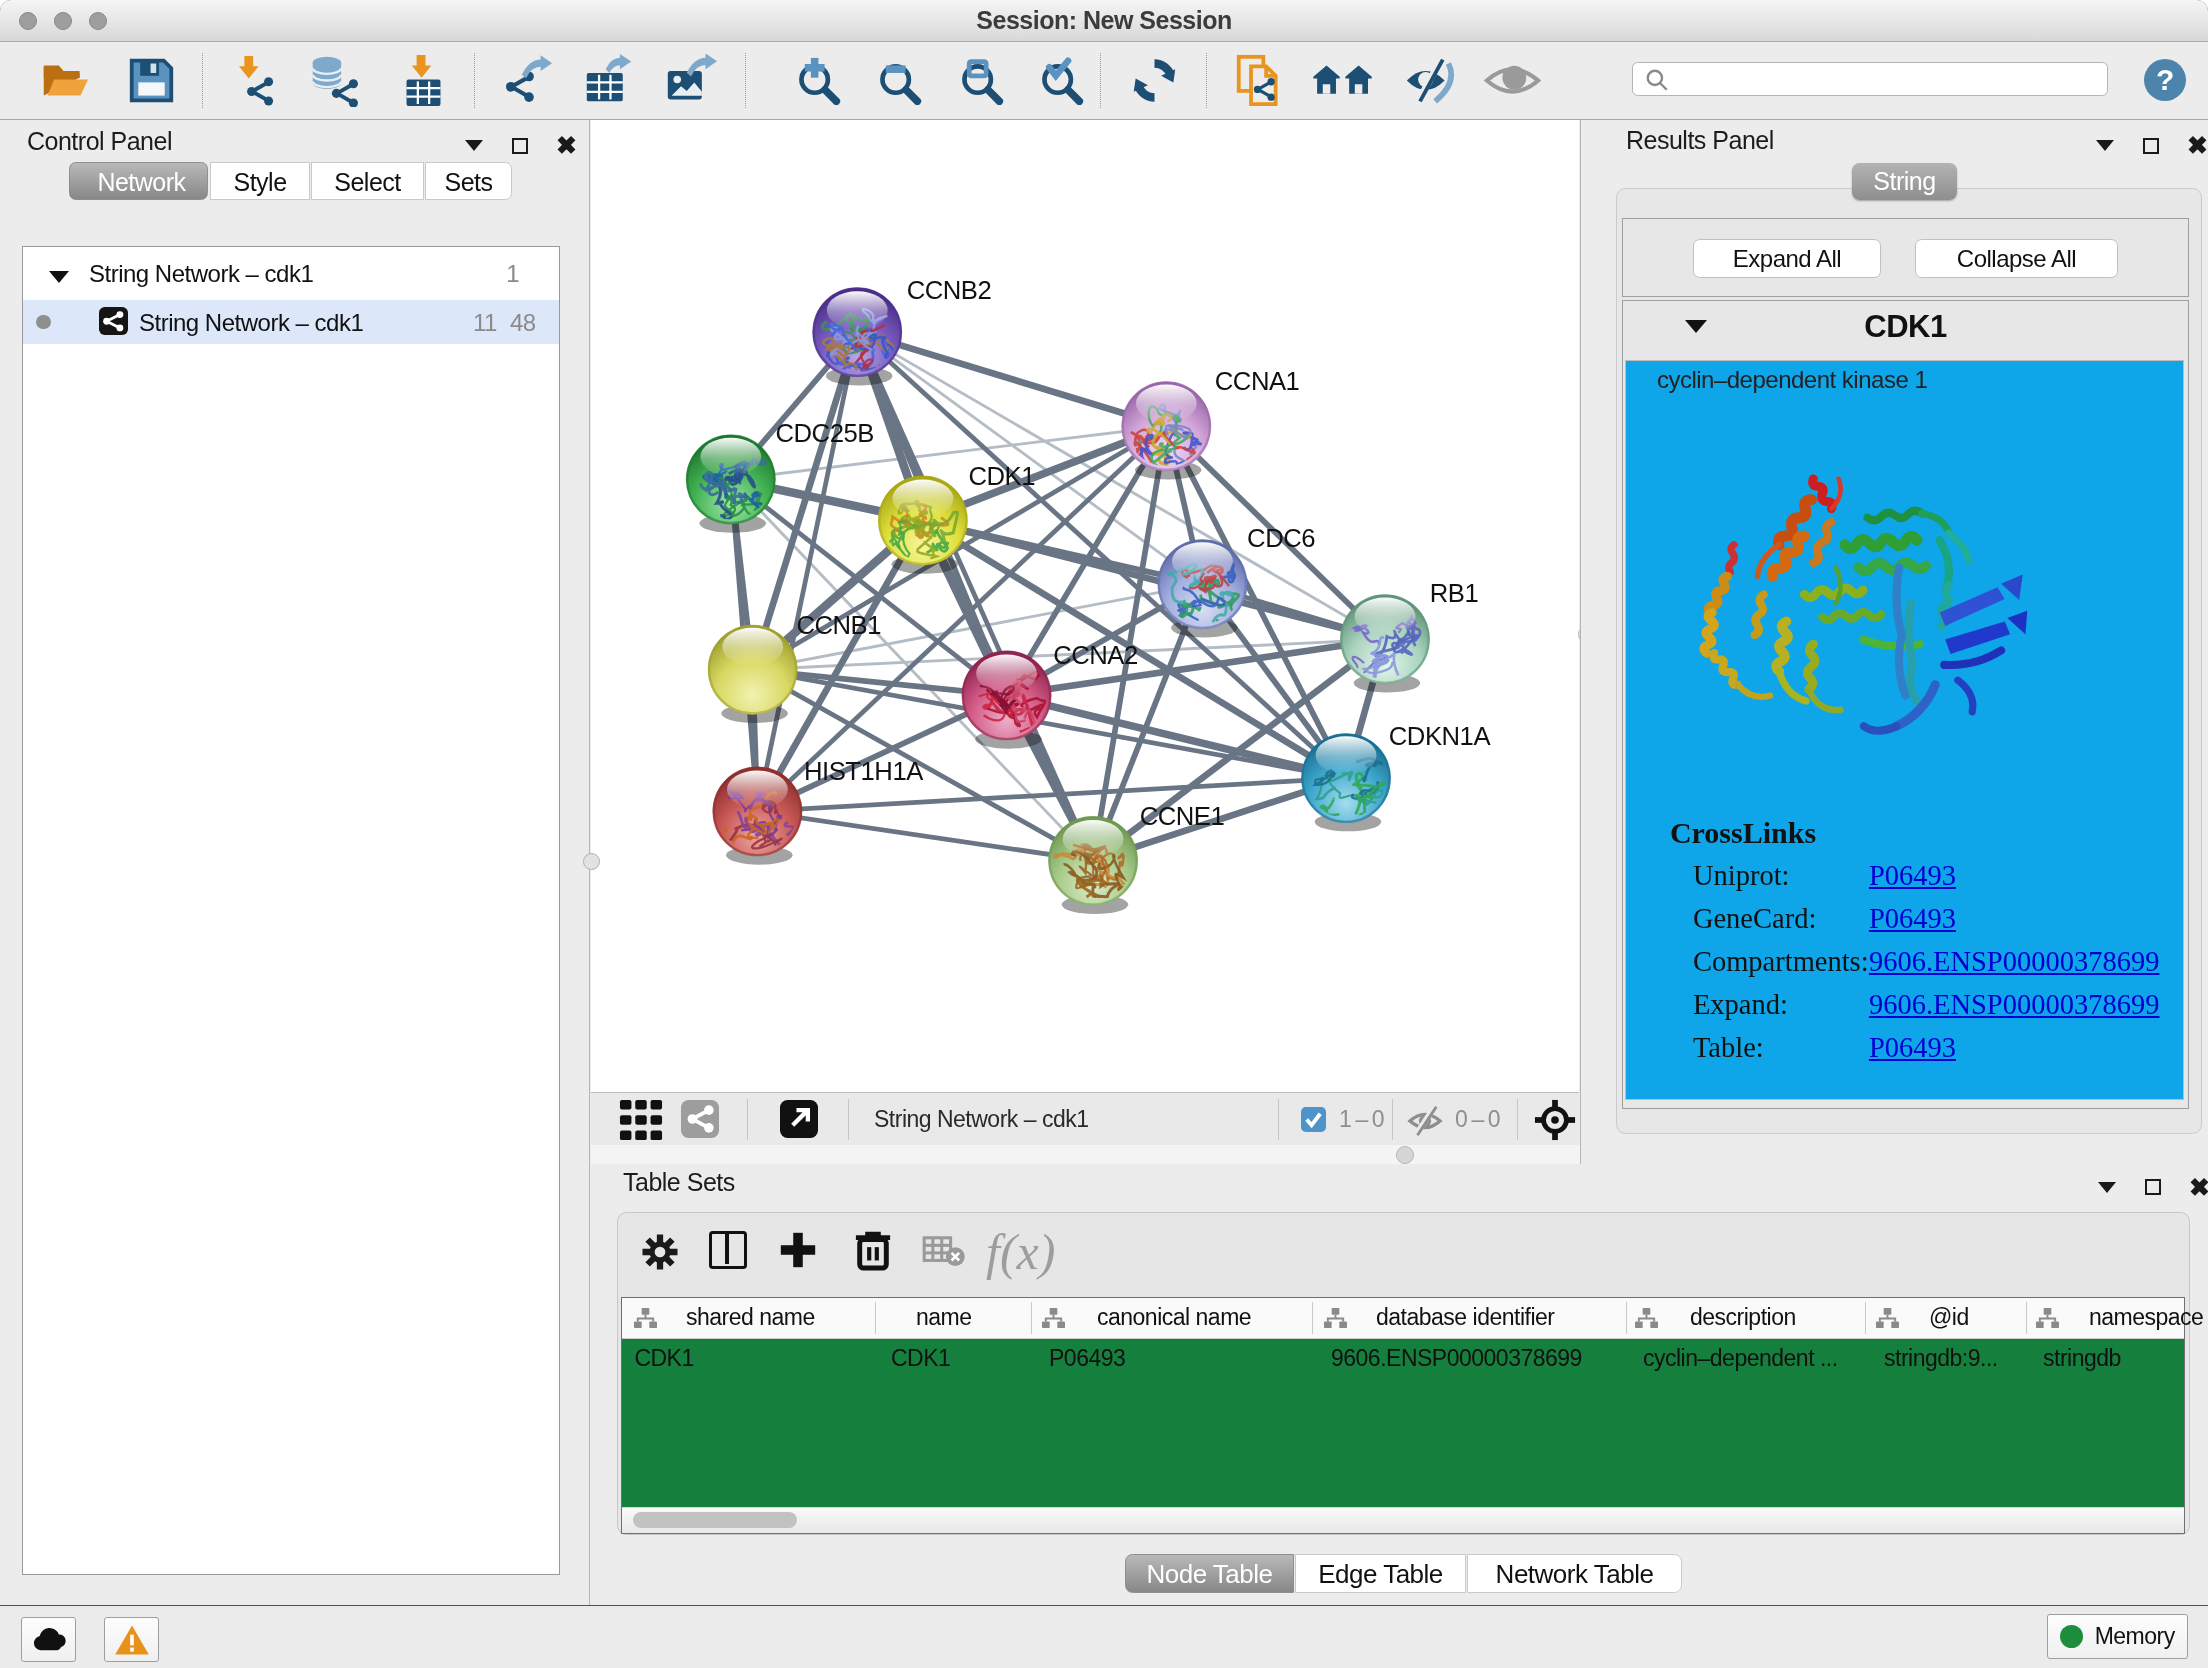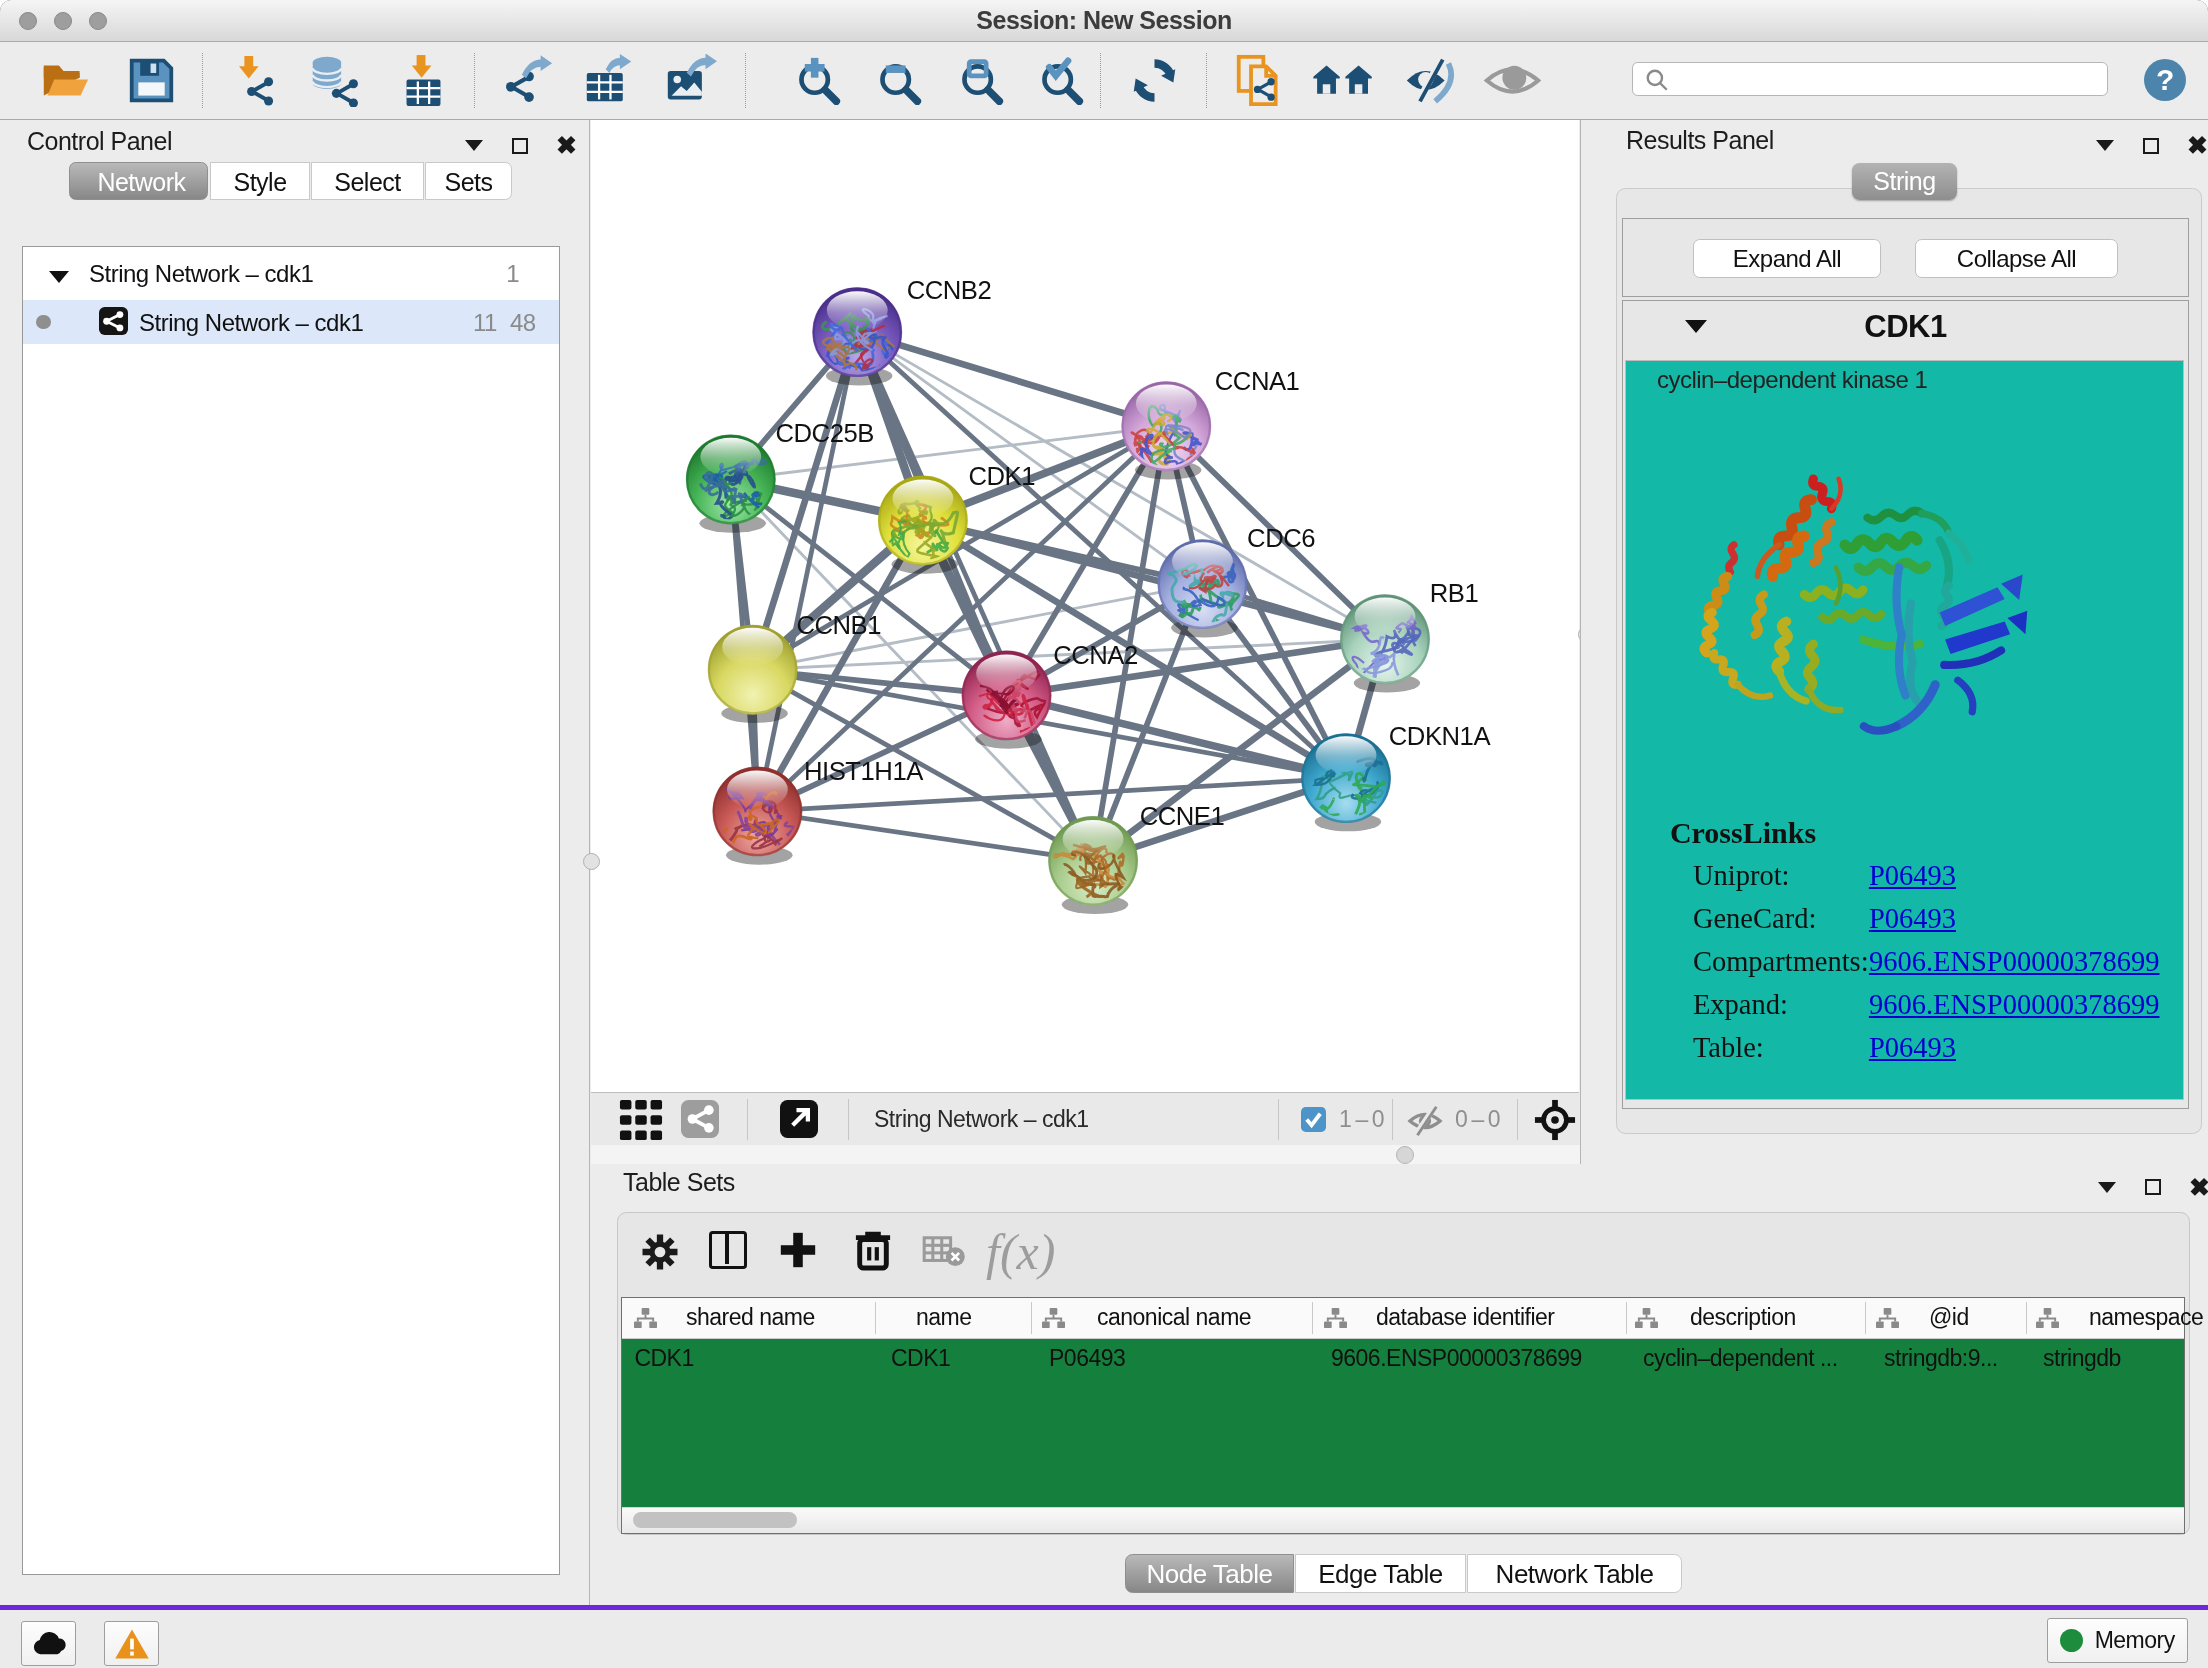--- a/index.html
+++ b/index.html
@@ -27,21 +27,21 @@
 
 .canvas{position:absolute;left:591px;top:120px;width:988px;height:972px;background:#fff;}
 .canvasbar{position:absolute;left:591px;top:1092px;width:988px;height:53px;background:#e9e9e9;border-top:1px solid #bdbdbd;box-sizing:border-box;}
 .cbsep{position:absolute;top:5.7px;height:41px;width:0;border-left:1px solid #c6c6c6;}
 .splitstrip{position:absolute;left:591px;top:1145px;width:1618px;height:19px;background:#f4f4f4;}
 
 .rpanel{position:absolute;left:1580px;top:120px;width:629px;height:1044px;background:#ececec;border-left:1px solid #b5b5b5;box-sizing:border-box;}
 
 .tpanel{position:absolute;left:591px;top:1164px;width:1618px;height:441px;background:#ececec;}
 
-.statusbar{position:absolute;left:0;top:1605px;width:100%;height:63px;background:#ebebeb;border-top:5px solid #6d28d9;box-sizing:border-box;}
+.statusbar{position:absolute;left:0;top:1605px;width:100%;height:63px;background:#ebebeb;border-top:1px solid #6d28d9;box-sizing:border-box;}
 .sbtn{position:absolute;top:11.4px;width:55px;height:45px;background:linear-gradient(#fdfdfd,#f0f0f0);border:1.4px solid #9e9e9e;border-radius:2.9px;box-sizing:border-box;display:flex;align-items:center;justify-content:center;}
 a.lnk{color:#0000d0;text-decoration:underline;}
 </style>
 </head>
 <body>
 <div class="window">
 
 <div class="titlebar">
   <div class="tl" style="left:19px;"></div>
   <div class="tl" style="left:54px;"></div>
@@ -716,21 +716,21 @@
         <div class="xx">✖</div>
       </div>
 <div class="abs" style="left:35px;top:68px;width:584px;height:944px;background:#e7e7e7;border:1px solid #cacaca;border-radius:9.5px;"></div>
 <div class="abs" style="left:271px;top:43px;width:105px;height:37px;border-radius:7.6px;background:linear-gradient(#b3b3b3,#8e8e8e);color:#fff;font-size:25px;text-align:center;line-height:37px;box-shadow:0 1px 1.9px rgba(0,0,0,0.3);">String</div>
 <div class="abs" style="left:41px;top:98px;width:565px;height:77px;border:1px solid #9e9e9e;"></div>
 <div class="abs" style="left:112px;top:119px;width:186px;height:37px;background:#fff;border:1px solid #c0c0c0;border-radius:6.7px;text-align:center;line-height:37px;font-size:24px;color:#111;">Expand All</div>
 <div class="abs" style="left:334px;top:119px;width:201px;height:37px;background:#fff;border:1px solid #c0c0c0;border-radius:6.7px;text-align:center;line-height:37px;font-size:24px;color:#111;">Collapse All</div>
 <div class="abs" style="left:41px;top:180px;width:565px;height:807px;border:1px solid #9e9e9e;">
   <div style="position:absolute;left:62px;top:19px;width:0;height:0;border-left:11.4px solid transparent;border-right:11.4px solid transparent;border-top:13.3px solid #111;"></div>
   <div style="position:absolute;left:0;top:7.6px;width:100%;text-align:center;font-size:31px;font-weight:bold;color:#111;">CDK1</div>
-  <div style="position:absolute;left:1.9px;top:59px;width:559px;height:740px;background:#14b8a6;border:1px solid #bdbdbd;box-sizing:border-box;">
+  <div style="position:absolute;left:1.9px;top:59px;width:559px;height:740px;background:#0ea5e9;border:1px solid #bdbdbd;box-sizing:border-box;">
     <div style="position:absolute;left:31px;top:4.8px;font-size:24px;color:#222;">cyclin–dependent kinase 1</div>
 
 <svg width="361" height="304" viewBox="0 0 400 330" style="position:absolute;left:52px;top:95px;">
             <path d="M150,22 Q147,30 155,30 Q163,31 160,38 Q157,46 165,47 Q173,47 170,55" fill="none" stroke="#cc2020" stroke-width="10" stroke-linecap="round"></path>
             <path d="M170,55 Q185,40 178,22" fill="none" stroke="#d83a28" stroke-width="5" stroke-linecap="round"></path>
             <path d="M148,45 Q138,45 141,55 Q144,65 134,65 Q124,65 126,75 Q129,85 119,85 Q109,85 112,95" fill="none" stroke="#c84d10" stroke-width="12" stroke-linecap="round"></path>
             <path d="M140,85 Q130,85 133,94 Q136,103 126,103 Q116,103 119,112 Q122,121 112,121 Q102,121 105,130" fill="none" stroke="#d4690f" stroke-width="12" stroke-linecap="round"></path>
             <path d="M170,70 Q162,73 165,81 Q168,89 160,92 Q152,96 155,104 Q158,112 150,115" fill="none" stroke="#cc7820" stroke-width="9" stroke-linecap="round"></path>
             <path d="M112,95 Q90,110 88,130" fill="none" stroke="#cc5a20" stroke-width="6" stroke-linecap="round"></path>
             <path d="M62,95 Q56,99 61,105 Q65,111 59,115 Q54,119 58,125" fill="none" stroke="#cc3030" stroke-width="8" stroke-linecap="round"></path>

